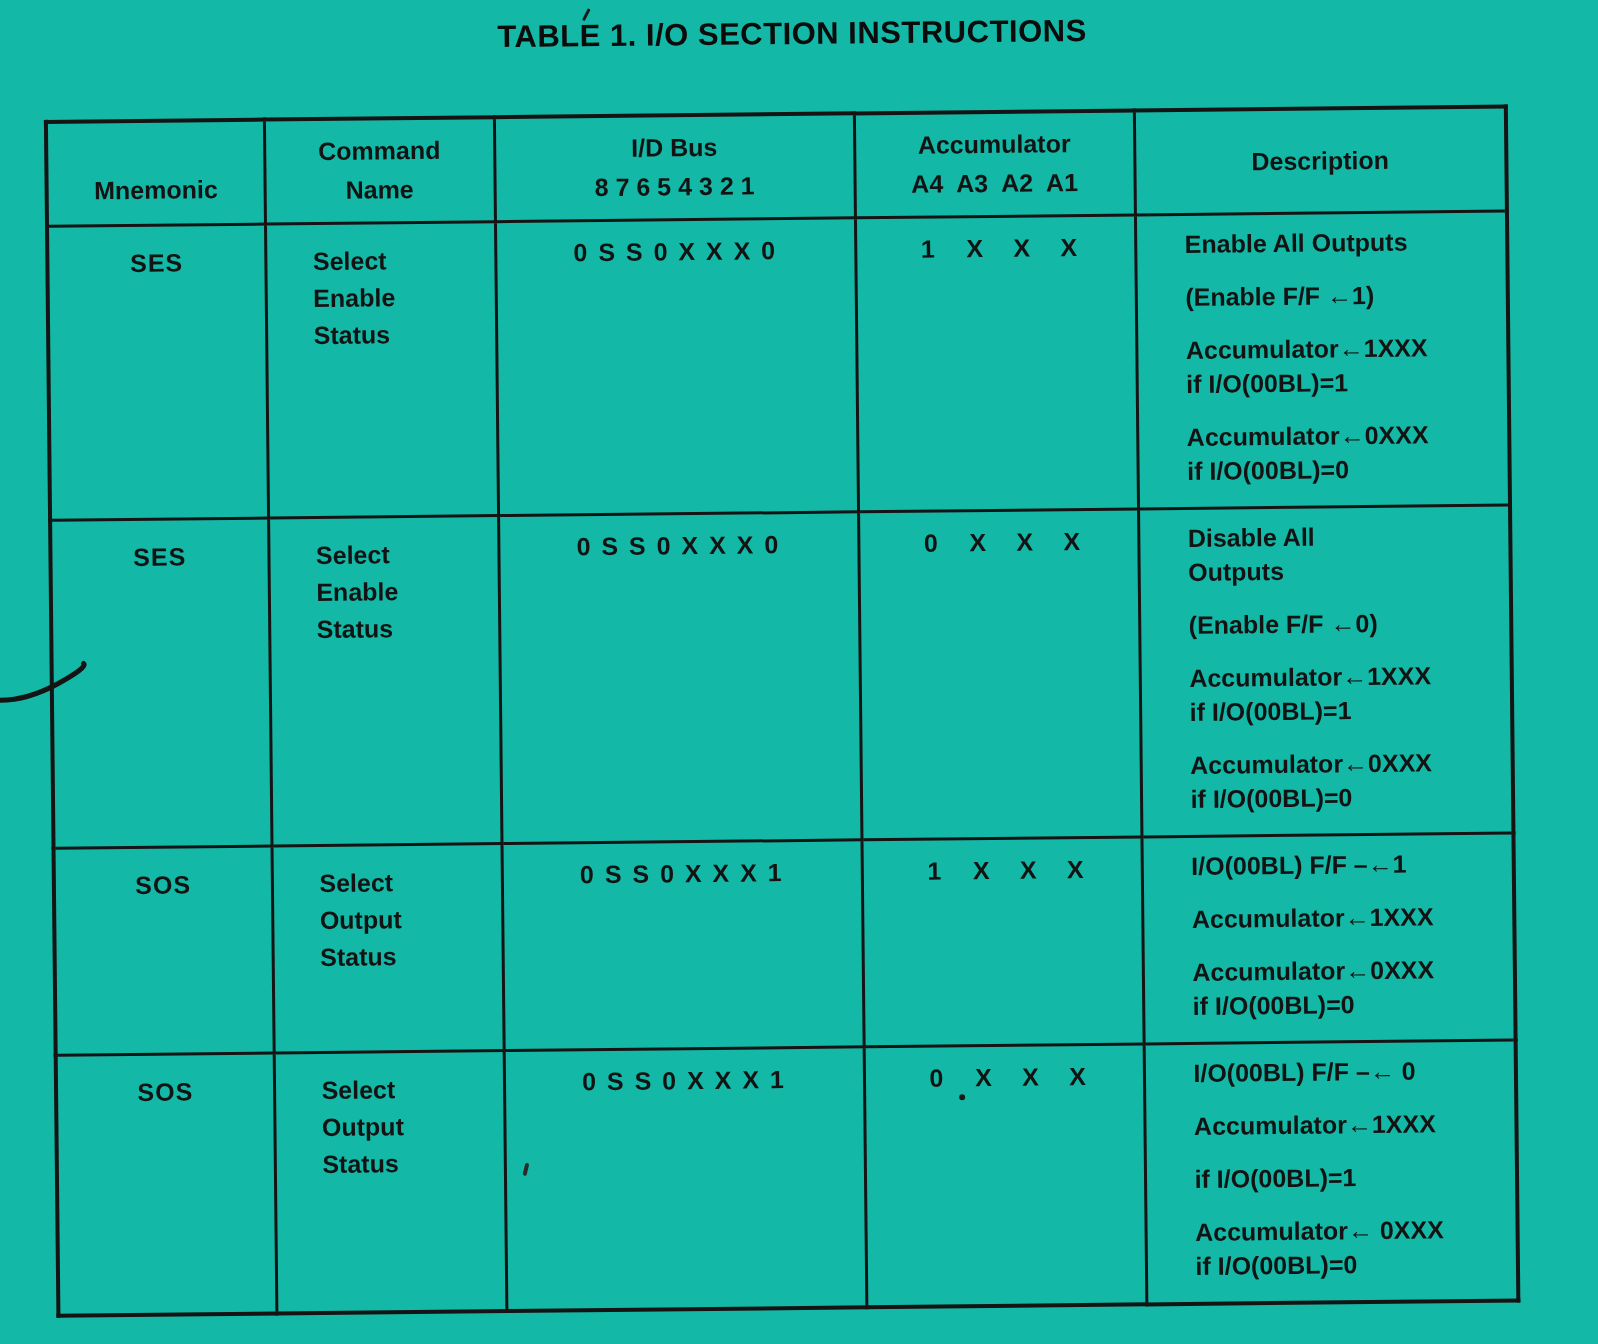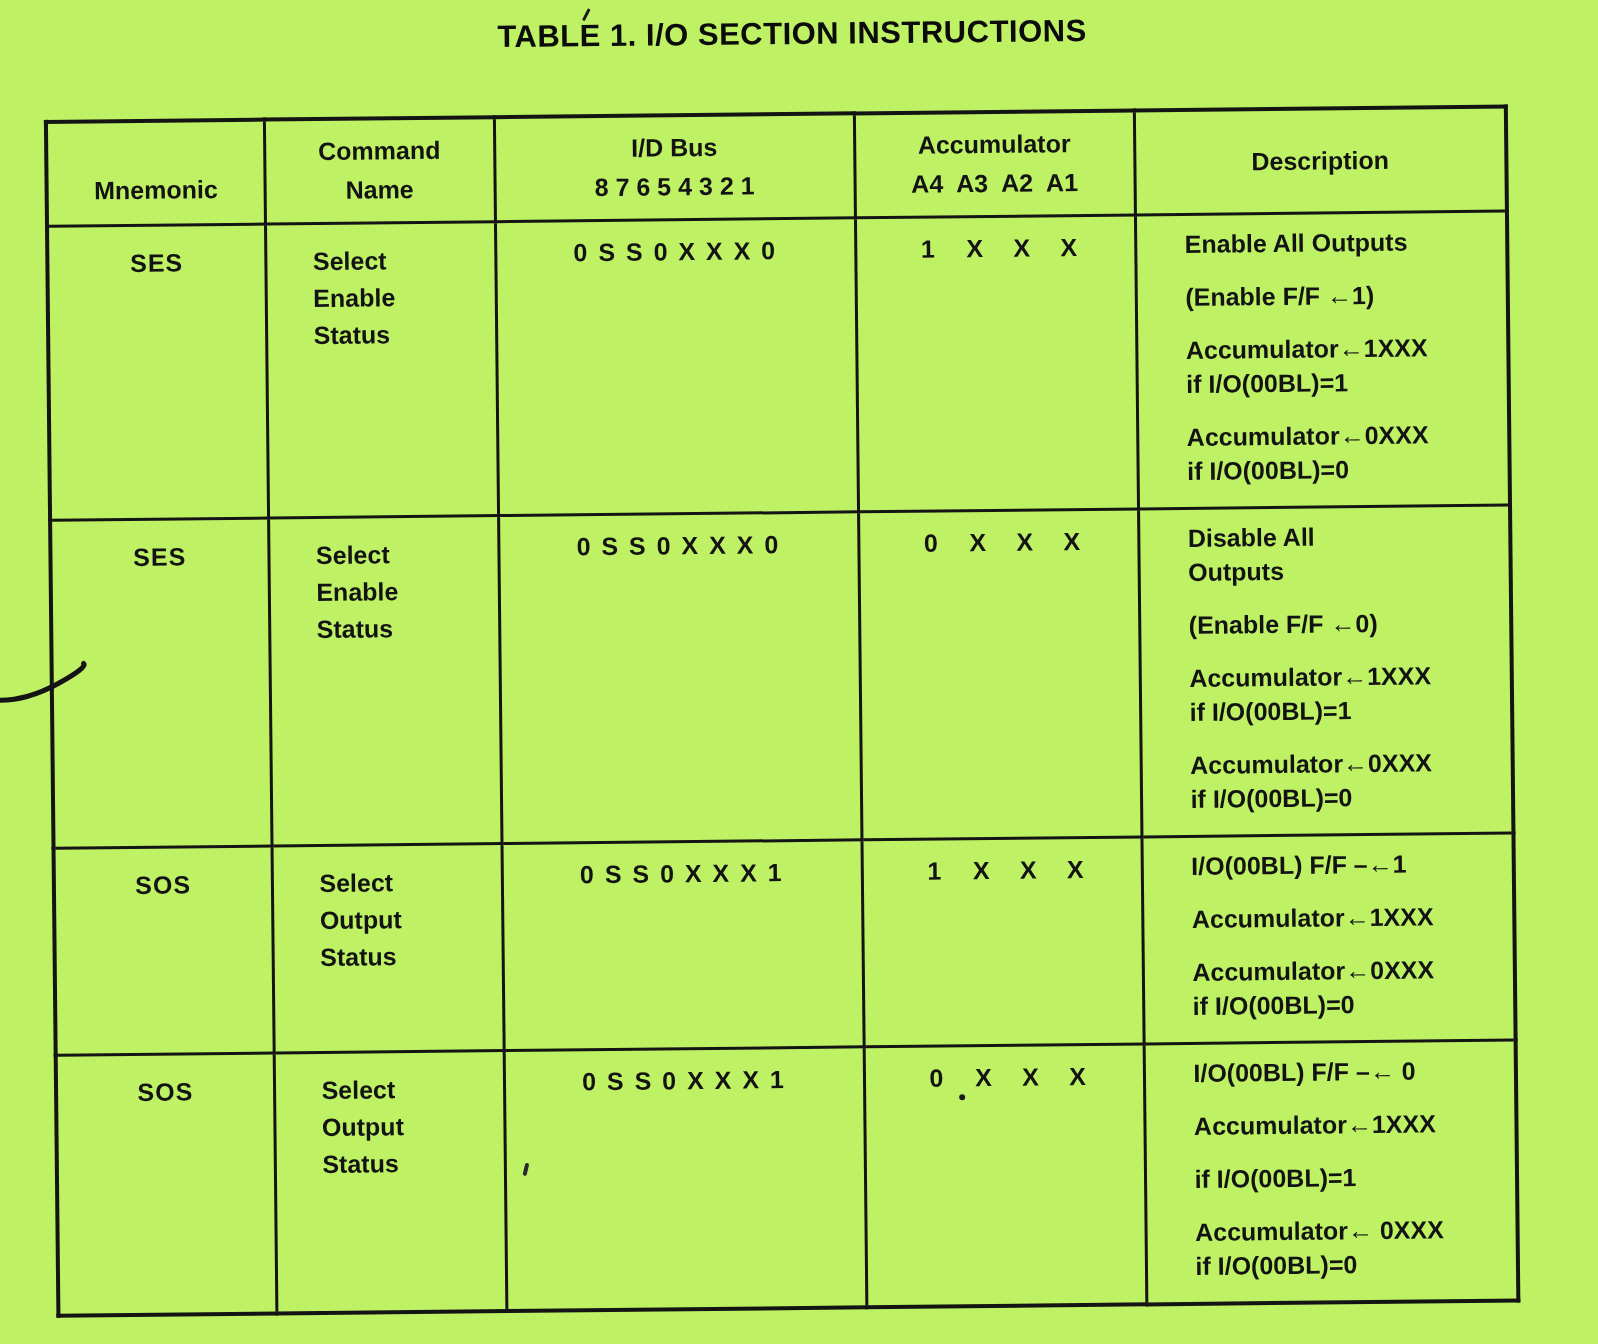--- a/index.html
+++ b/index.html
@@ -6,21 +6,21 @@
   body{
     width:1598px;height:1344px;
     background:#ffffff;
     font-family:"Liberation Sans", sans-serif;
     color:#101010;
     overflow:hidden;
     position:relative;
   }
   .sheet{
     position:absolute;inset:0;
-    background:#bef264;
+    background:#14b8a6;
   }
   .rot{
     position:absolute;inset:0;
     transform:rotate(-0.6deg);
     transform-origin:50% 52%;
   }
   .doc-title{
     position:absolute;
     top:16px;left:0;width:100%;
     text-align:center;

